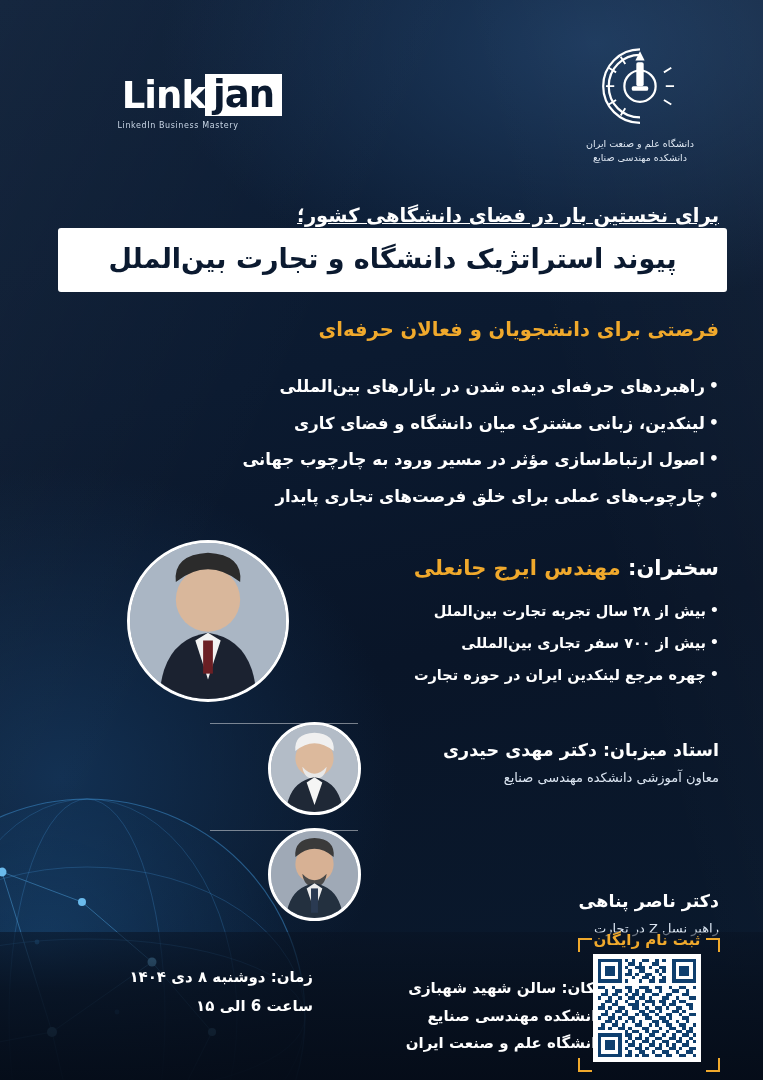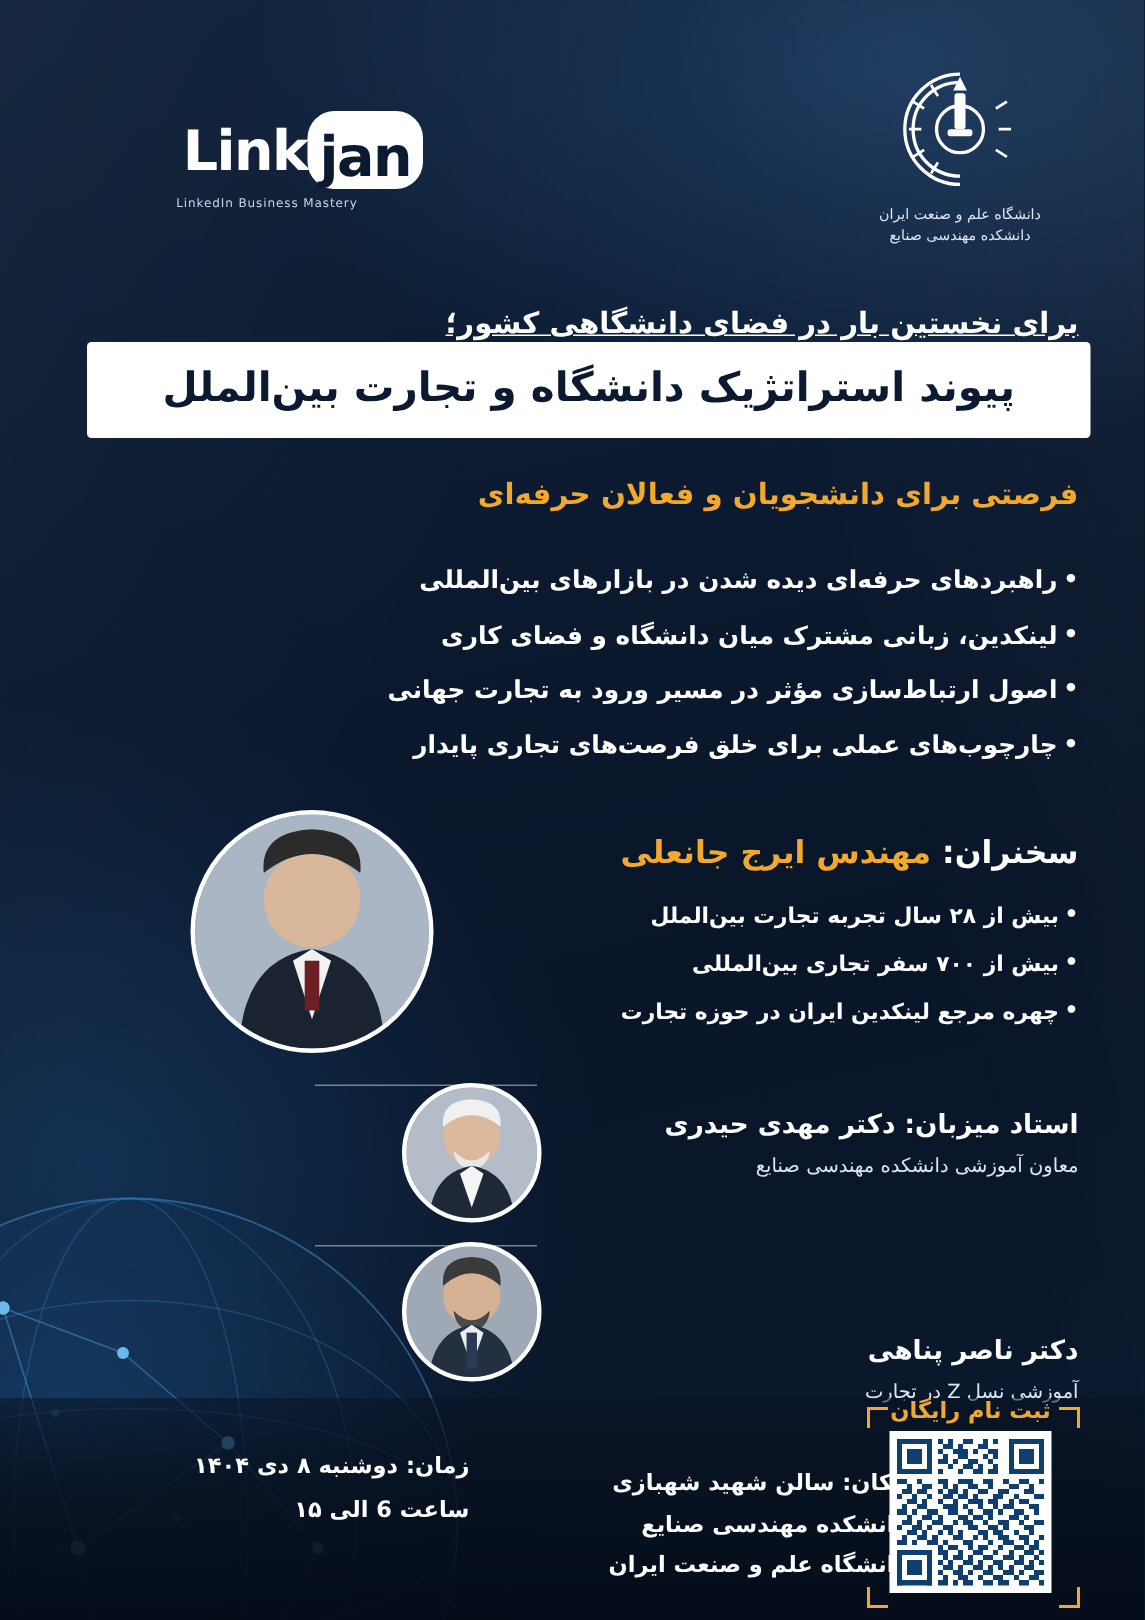--- a/index.html
+++ b/index.html
@@ -38,23 +38,22 @@
 
   
   .logo-jan {
     position: absolute; left: 74px; top: 74px;
     width: 208px;
   }
   .logo-row { display: flex; align-items: center; }
   .logo-jan-box {
     background: #ffffff; color: #0b1a30;
     font-weight: 700; font-size: 37px; letter-spacing: -1px;
-    padding: 12px 8px 3px 8px; line-height: 1;
+    padding: 2px 8px 3px 8px; line-height: 1;
     font-family: "DejaVu Sans", sans-serif;
-    border-radius: 18px;
   }
   .logo-link-text {
     color: #ffffff; font-weight: 700; font-size: 37px;
     letter-spacing: -1px; line-height: 1; padding-left: 4px;
   }
   .logo-sub {
     margin-top: 5px; text-align: center;
     color: #c9d6e6; font-size: 8px; letter-spacing: .6px;
     direction: ltr;
   }
@@ -281,21 +280,21 @@
 
     <div class="title-band">
       <h1>پیوند استراتژیک دانشگاه و تجارت بین‌الملل</h1>
     </div>
 
     <div class="subtitle">فرصتی برای دانشجویان و فعالان حرفه‌ای</div>
 
     <ul class="bullets">
       <li>راهبردهای حرفه‌ای دیده شدن در بازارهای بین‌المللی</li>
       <li>لینکدین، زبانی مشترک میان دانشگاه و فضای کاری</li>
-      <li>اصول ارتباط‌سازی مؤثر در مسیر ورود به تجارت جهانی</li>
+      <li>اصول ارتباط‌سازی مؤثر در مسیر ورود به چارچوب جهانی</li>
       <li>چارچوب‌های عملی برای خلق فرصت‌های تجاری پایدار</li>
     </ul>
 
     <div class="speaker-photo">
       <svg viewBox="0 0 160 160" xmlns="http://www.w3.org/2000/svg">
         <rect width="160" height="160" fill="#aab6c4"></rect>
         <circle cx="80" cy="58" r="33" fill="#d9b79b"></circle>
         <path d="M47 40 q33 -26 66 0 q3 -28 -33 -30 q-36 2 -33 30z" fill="#2b2b2b"></path>
         <path d="M80 92 q-34 5 -45 38 q-5 16 -4 30 h98 q1 -14 -4 -30 q-11 -33 -45 -38z" fill="#1b2230"></path>
         <path d="M80 92 l-13 8 l13 40 l13 -40z" fill="#f2f2f2"></path>
@@ -337,21 +336,21 @@
         <circle cx="50" cy="38" r="22" fill="#d7b194"></circle>
         <path d="M28 30 q22 -19 44 0 q2 -21 -22 -22 q-24 1 -22 22z" fill="#3a3a3a"></path>
         <path d="M36 49 q14 15 28 0 q-2 15 -14 15 q-12 0 -14 -15z" fill="#4a4a4a"></path>
         <path d="M50 60 q-23 4 -30 26 q-3 9 -2 14 h64 q1 -5 -2 -14 q-7 -22 -30 -26z" fill="#23303f"></path>
         <path d="M50 60 l-9 6 l9 26 l9 -26z" fill="#ededed"></path>
         <rect x="46" y="66" width="8" height="28" fill="#2a3a52"></rect>
       </svg>
     </div>
     <div class="host-text host2-text">
       <div class="host-title">دکتر  ناصر پناهی</div>
-      <div class="host-role">آموزشی نسل Z در تجارت</div>
+      <div class="host-role">راهبر نسل Z در تجارت</div>
     </div>
   </div>
 
   <div class="footer">
     <div class="venue">
       <div>مکان: سالن شهید شهبازی</div>
       <div>دانشکده مهندسی صنایع</div>
       <div>دانشگاه علم و صنعت ایران</div>
     </div>
     <div class="when">

